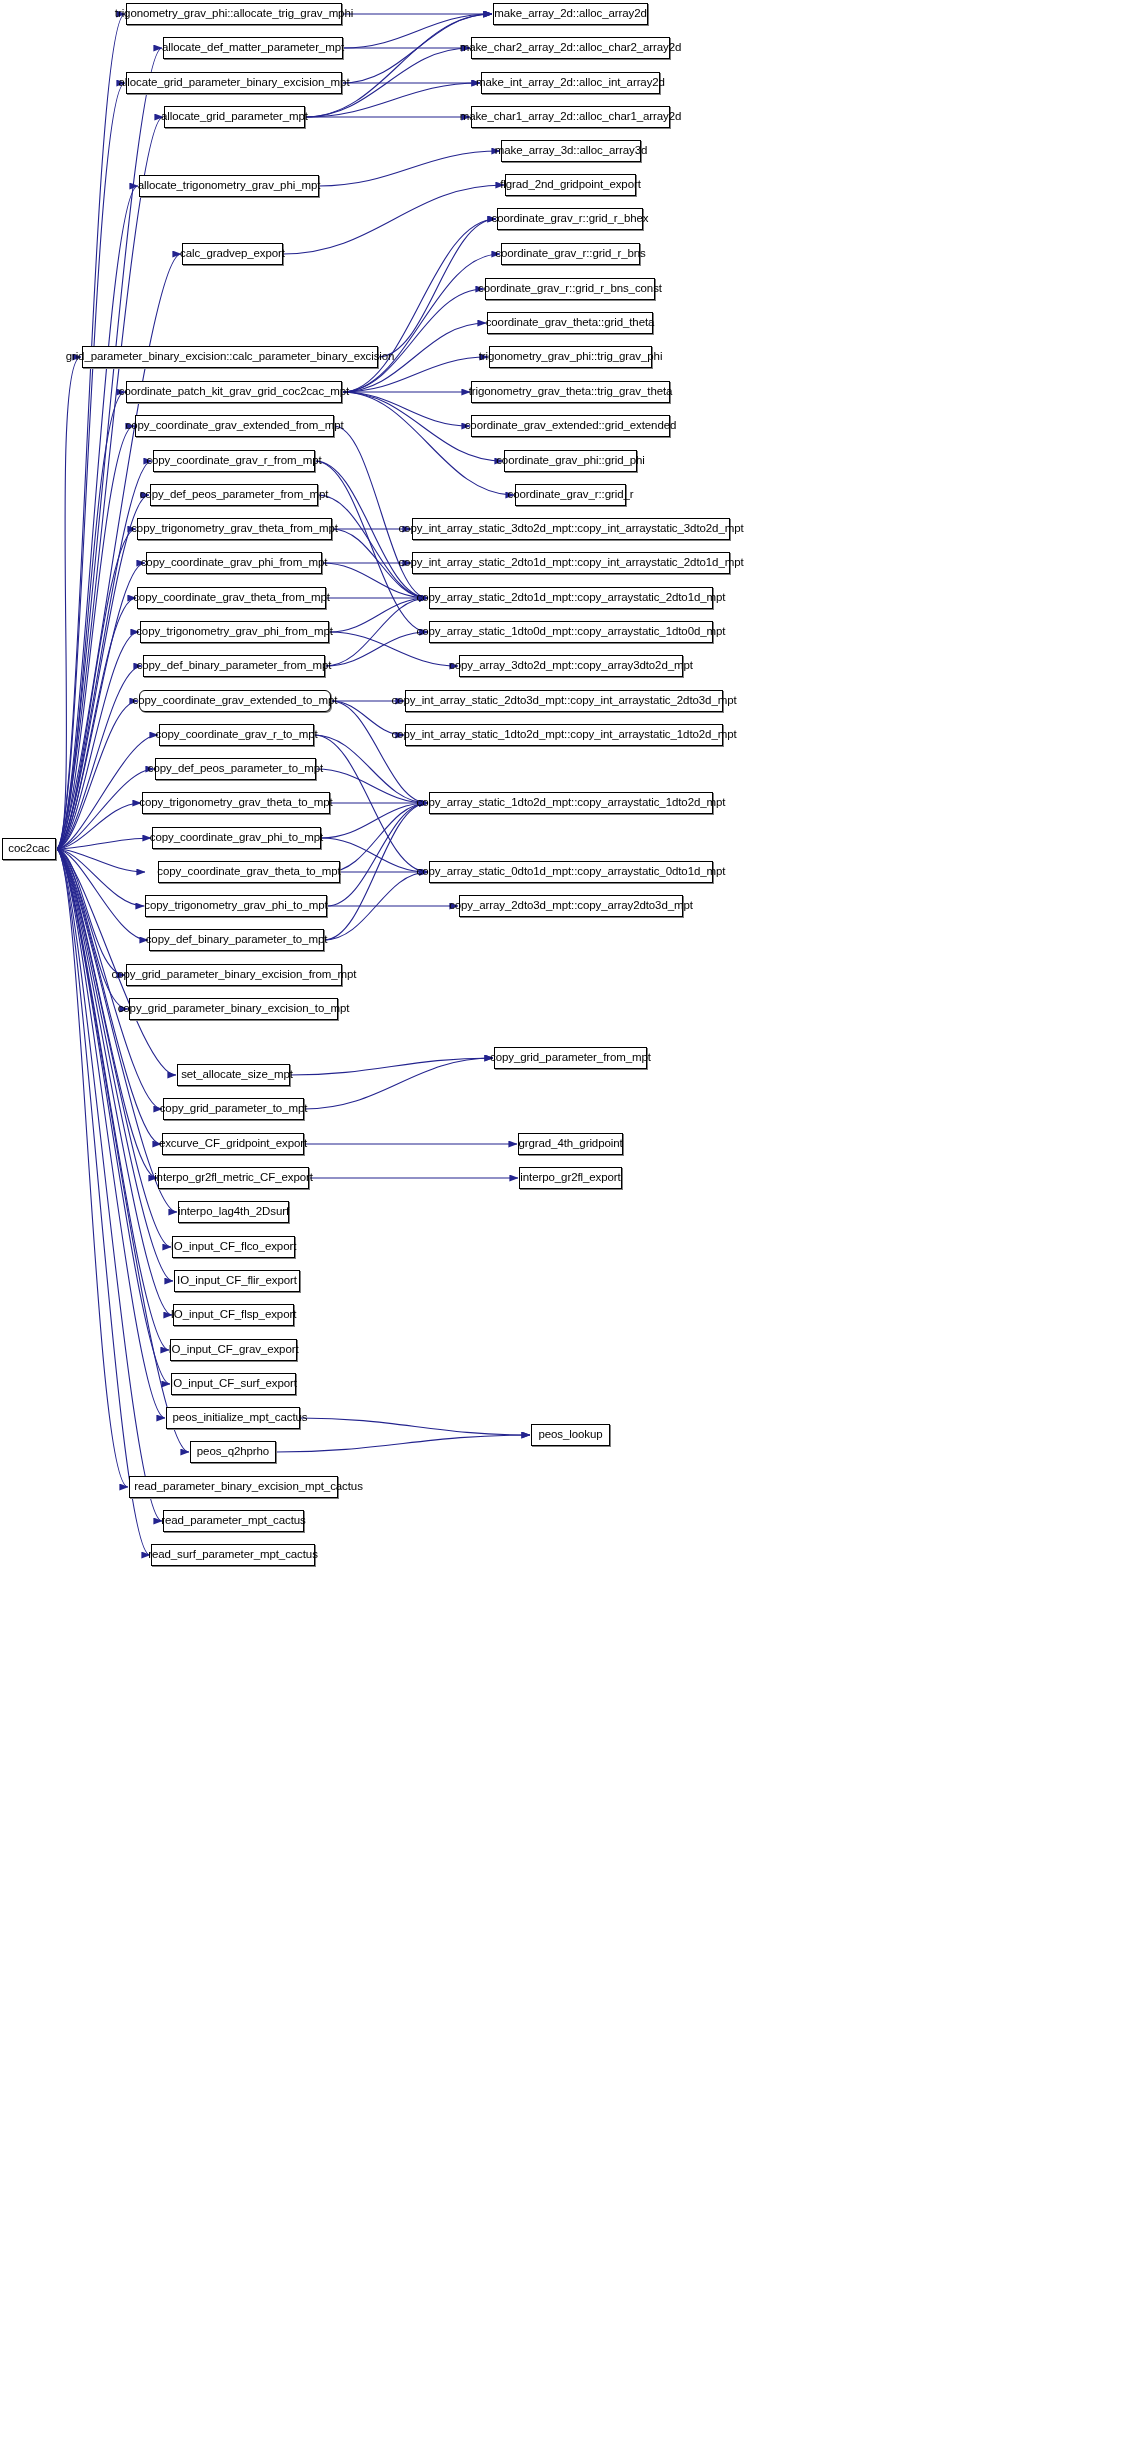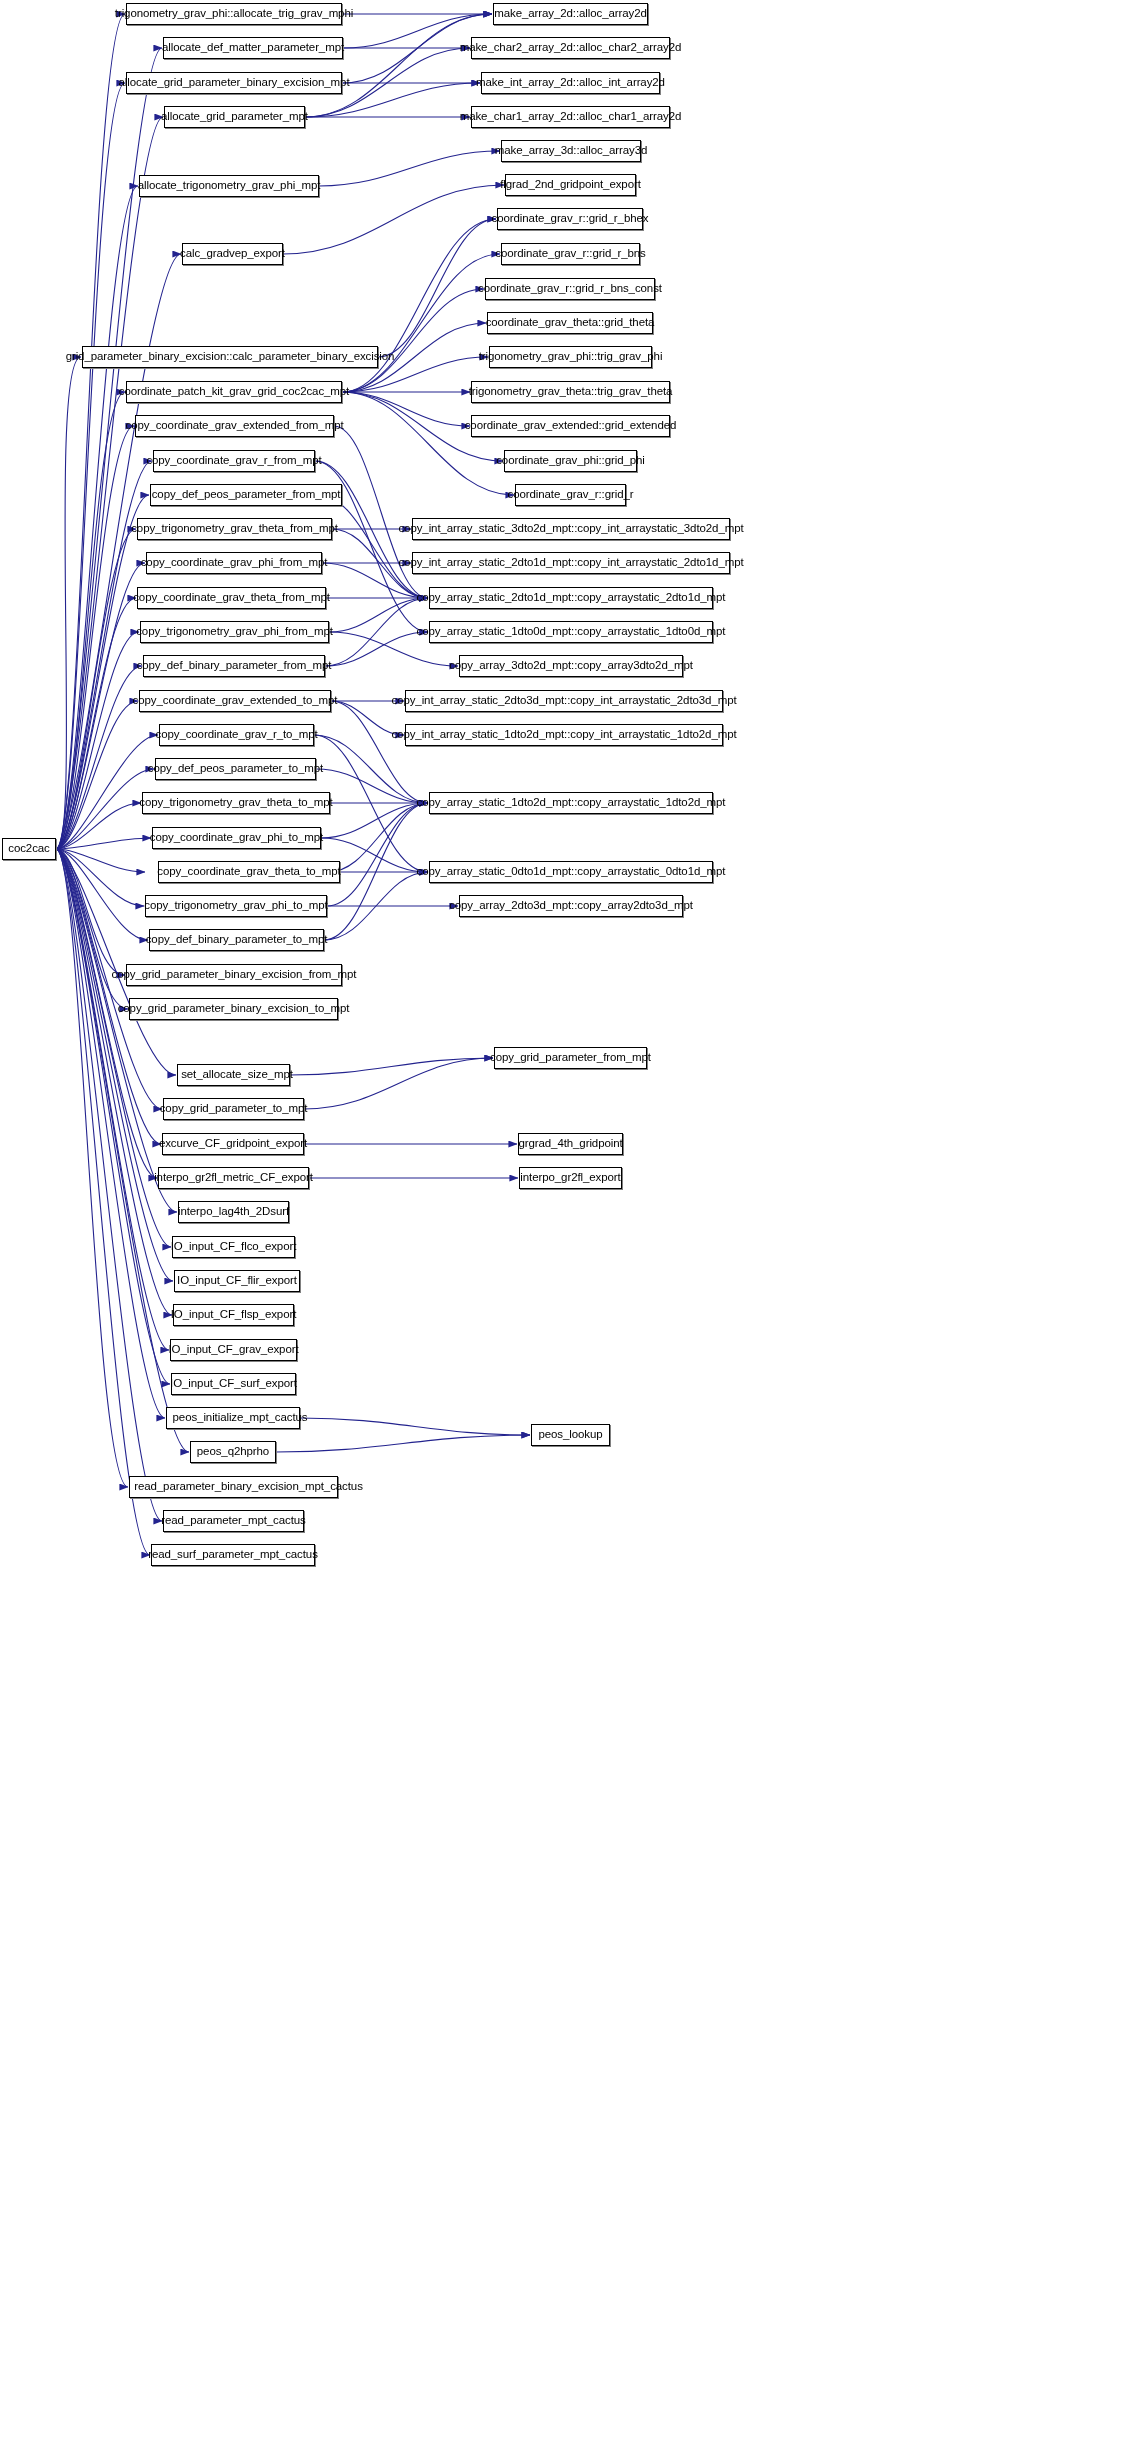--- a/index.html
+++ b/index.html
@@ -211,21 +211,21 @@
       </div>
       <div class="node" style="left: 471px; top: 415px; width: 199px;">
         <span>coordinate_grav_extended::grid_extended</span>
       </div>
       <div class="node" style="left: 153px; top: 450px; width: 162px;">
         <span>copy_coordinate_grav_r_from_mpt</span>
       </div>
       <div class="node" style="left: 504px; top: 450px; width: 133px;">
         <span>coordinate_grav_phi::grid_phi</span>
       </div>
-      <div class="node" style="left: 150px; top: 484px; width: 192px;">
+      <div class="node" style="left: 150px; top: 484px; width: 168px;">
         <span>copy_def_peos_parameter_from_mpt</span>
       </div>
       <div class="node" style="left: 515px; top: 484px; width: 111px;">
         <span>coordinate_grav_r::grid_r</span>
       </div>
       <div class="node" style="left: 137px; top: 518px; width: 195px;">
         <span>copy_trigonometry_grav_theta_from_mpt</span>
       </div>
       <div class="node" style="left: 412px; top: 518px; width: 318px;">
         <span>copy_int_array_static_3dto2d_mpt::copy_int_arraystatic_3dto2d_mpt</span>
@@ -247,21 +247,21 @@
       </div>
       <div class="node" style="left: 429px; top: 621px; width: 284px;">
         <span>copy_array_static_1dto0d_mpt::copy_arraystatic_1dto0d_mpt</span>
       </div>
       <div class="node" style="left: 143px; top: 655px; width: 182px;">
         <span>copy_def_binary_parameter_from_mpt</span>
       </div>
       <div class="node" style="left: 459px; top: 655px; width: 224px;">
         <span>copy_array_3dto2d_mpt::copy_array3dto2d_mpt</span>
       </div>
-      <div class="node" style="left: 139px; top: 690px; width: 192px;">
+      <div class="node" style="left: 139px; top: 690px; width: 192px; border-radius: 6px;">
         <span>copy_coordinate_grav_extended_to_mpt</span>
       </div>
       <div class="node" style="left: 405px; top: 690px; width: 318px;">
         <span>copy_int_array_static_2dto3d_mpt::copy_int_arraystatic_2dto3d_mpt</span>
       </div>
       <div class="node" style="left: 159px; top: 724px; width: 155px;">
         <span>copy_coordinate_grav_r_to_mpt</span>
       </div>
       <div class="node" style="left: 405px; top: 724px; width: 318px;">
         <span>copy_int_array_static_1dto2d_mpt::copy_int_arraystatic_1dto2d_mpt</span>

